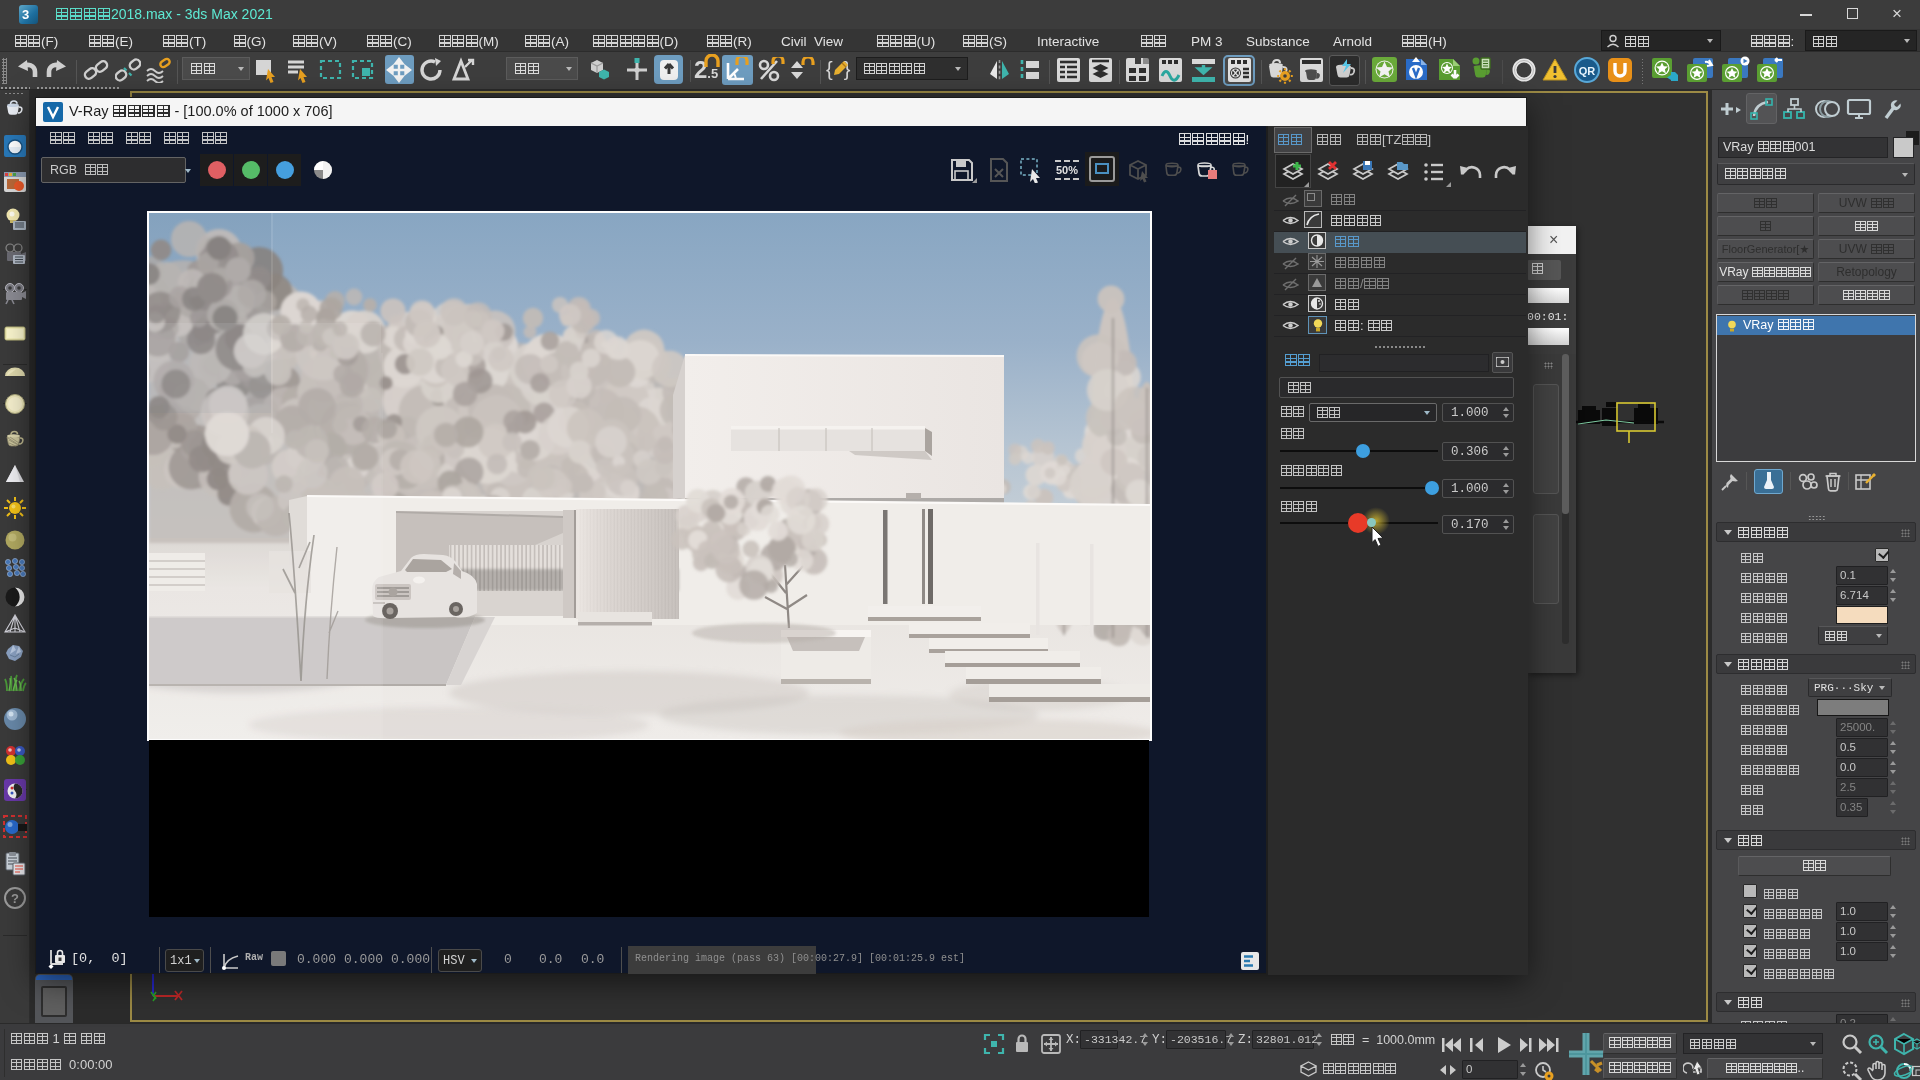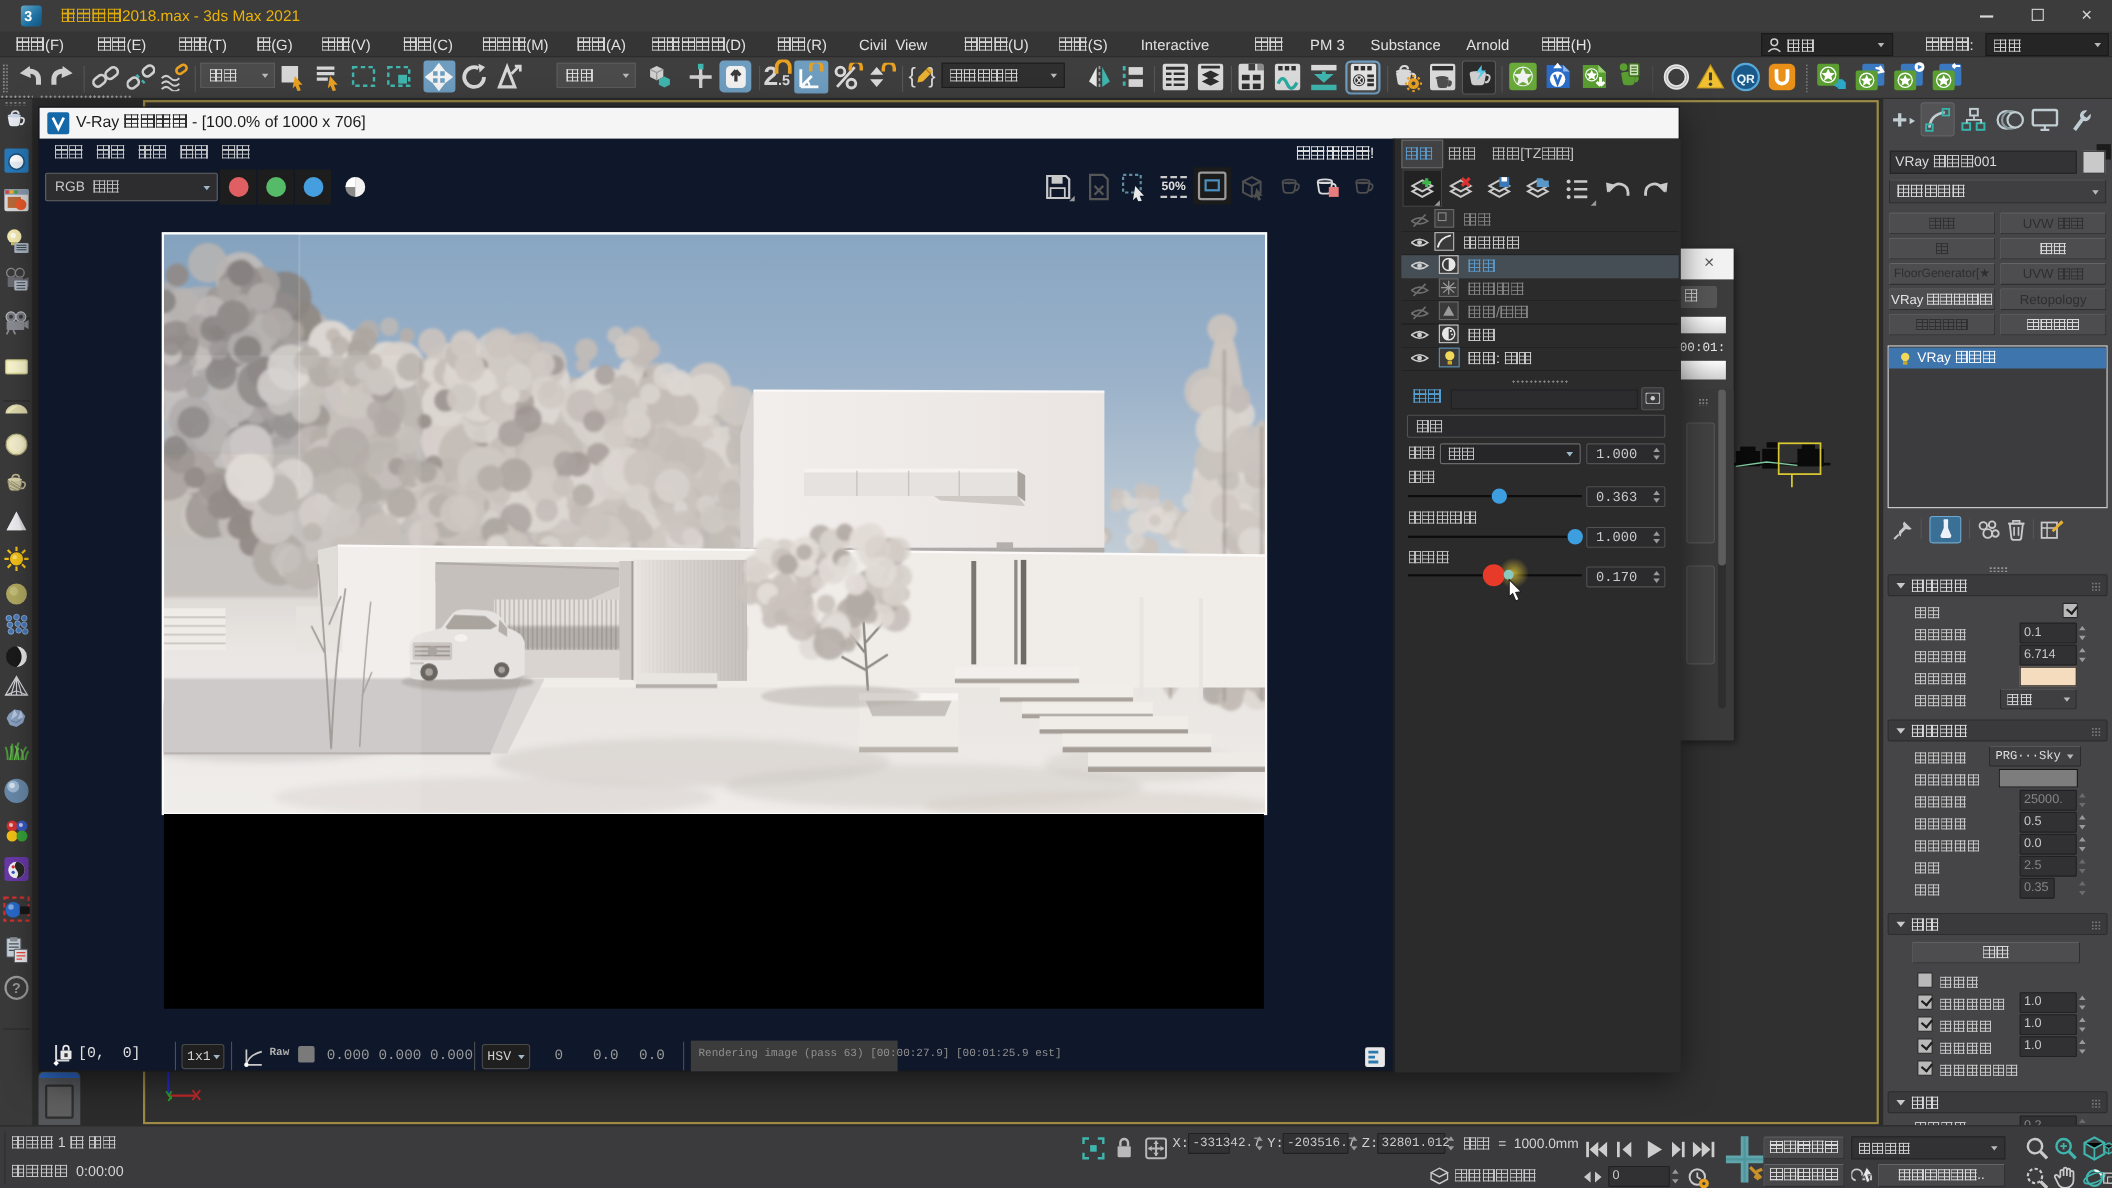--- a/index.html
+++ b/index.html
@@ -19,21 +19,21 @@
 .sep{background:#565656;width:1px}
 .lbl{color:#d2d2d2;font-size:12px;white-space:nowrap}
 .mi{color:#e2e2e2;font-size:13.5px;white-space:nowrap}
 svg{display:block}
 </style></head>
 <body>
 
 <div class="a" style="left:0;top:0;width:1920px;height:29px;background:#3c3c3c">
   <div class="a" style="left:19px;top:5px;width:19px;height:19px;background:linear-gradient(135deg,#5fa8c8,#1d6fa0 60%,#15537a);border-radius:3px"></div>
   <div class="a" style="left:22px;top:7px;color:#fff;font-size:13px;font-weight:bold">3</div>
-  <div class="a" style="left:55px;top:6px;color:#eab308;font-size:14px"><i class="c"></i><i class="c"></i><i class="c"></i><i class="c"></i>2018.max - 3ds Max 2021</div>
+  <div class="a" style="left:55px;top:6px;color:#5eead4;font-size:14px"><i class="c"></i><i class="c"></i><i class="c"></i><i class="c"></i>2018.max - 3ds Max 2021</div>
   <div class="a" style="left:1800px;top:14px;width:12px;height:2px;background:#d8d8d8"></div>
   <div class="a" style="left:1847px;top:8px;width:11px;height:11px;border:1.5px solid #d8d8d8"></div>
   <div class="a" style="left:1892px;top:7px;color:#d8d8d8;font-size:17px;line-height:14px">×</div>
 </div>
 
 <div class="a" style="left:0;top:29px;width:1920px;height:23px;background:#353535;border-bottom:1px solid #2c2c2c">
   <div class="a" style="left:14px;top:3px"><span class="mi"><i class="c"></i><i class="c"></i>(F)</span></div>
   <div class="a" style="left:88px;top:3px"><span class="mi"><i class="c"></i><i class="c"></i>(E)</span></div>
   <div class="a" style="left:162px;top:3px"><span class="mi"><i class="c"></i><i class="c"></i>(T)</span></div>
   <div class="a" style="left:233px;top:3px"><span class="mi"><i class="c"></i>(G)</span></div>
@@ -888,21 +888,21 @@
     <div class="a" style="left:33px;top:5px;color:#1c1c1c;font-size:14.5px;white-space:nowrap">V-Ray&nbsp;<i class="c"></i><i class="c"></i><i class="c"></i><i class="c"></i>&nbsp;-&nbsp;[100.0%&nbsp;of&nbsp;1000&nbsp;x&nbsp;706]</div>
   </div>
 
   <div class="a" style="left:13px;top:33px;color:#d2d2d2;font-size:13.5px"><i class="c"></i><i class="c"></i></div>
   <div class="a" style="left:51px;top:33px;color:#d2d2d2;font-size:13.5px"><i class="c"></i><i class="c"></i></div>
   <div class="a" style="left:89px;top:33px;color:#d2d2d2;font-size:13.5px"><i class="c"></i><i class="c"></i></div>
   <div class="a" style="left:127px;top:33px;color:#d2d2d2;font-size:13.5px"><i class="c"></i><i class="c"></i></div>
   <div class="a" style="left:165px;top:33px;color:#d2d2d2;font-size:13.5px"><i class="c"></i><i class="c"></i></div>
   <div class="a" style="left:1142px;top:34px;color:#efefef;font-size:13.5px"><i class="c"></i><i class="c"></i><i class="c"></i><i class="c"></i><i class="c"></i>!</div>
 
-  <div class="a" style="left:5px;top:59px;width:157px;height:26px;background:#2d2d2f;border:1px solid #646464;border-radius:2px">
+  <div class="a" style="left:5px;top:59px;width:145px;height:26px;background:#2d2d2f;border:1px solid #646464;border-radius:2px">
     <div class="a" style="left:8px;top:5px;color:#c9c9c9;font-size:12.5px;white-space:nowrap">RGB&nbsp;&nbsp;<i class="c"></i><i class="c"></i></div>
     <div class="a tri" style="left:143px;top:11px"></div>
   </div>
   <div class="a" style="left:164px;top:56px;width:33px;height:32px;background:#1d1d1d"></div>
     <div class="a cr" style="left:172px;top:63px;width:18px;height:18px;background:#e05f63"></div>
   <div class="a" style="left:198px;top:56px;width:33px;height:32px;background:#1d1d1d"></div>
     <div class="a cr" style="left:206px;top:63px;width:18px;height:18px;background:#55bb68"></div>
   <div class="a" style="left:232px;top:56px;width:33px;height:32px;background:#1d1d1d"></div>
     <div class="a cr" style="left:240px;top:63px;width:18px;height:18px;background:#459fdf"></div>
   <svg class="a" style="left:277px;top:62px" width="20" height="20" viewBox="0 0 20 20">
@@ -2179,21 +2179,21 @@
       <div class="a" style="left:8px;top:2px;color:#c9c9c9;font-size:12.5px;font-family:'Liberation Mono',monospace">1.000</div>
       <div class="a spn" style="left:58px;top:0;height:17px">
         <b></b>
         <i></i>
       </div>
     </div>
   <div class="a" style="left:1244px;top:329px;color:#cfcfcf;font-size:12.5px"><i class="c"></i><i class="c"></i></div>
   <div class="a" style="left:1244px;top:352px;width:158px;height:2px;background:#0d0d0d"></div>
   <div class="a cr" style="left:1320px;top:346px;width:14px;height:14px;background:#3d9fe0"></div>
   <div class="a" style="left:1406px;top:344px;width:72px;height:19px;background:#2b2b2d;border:1px solid #525252;border-radius:2px">
-      <div class="a" style="left:8px;top:2px;color:#c9c9c9;font-size:12.5px;font-family:'Liberation Mono',monospace">0.363</div>
+      <div class="a" style="left:8px;top:2px;color:#c9c9c9;font-size:12.5px;font-family:'Liberation Mono',monospace">0.306</div>
       <div class="a spn" style="left:58px;top:0;height:17px">
         <b></b>
         <i></i>
       </div>
     </div>
   <div class="a" style="left:1244px;top:366px;color:#cfcfcf;font-size:12.5px"><i class="c"></i><i class="c"></i><i class="c"></i><i class="c"></i><i class="c"></i></div>
   <div class="a" style="left:1244px;top:389px;width:158px;height:2px;background:#0d0d0d"></div>
   <div class="a cr" style="left:1389px;top:383px;width:14px;height:14px;background:#3d9fe0"></div>
   <div class="a" style="left:1406px;top:381px;width:72px;height:19px;background:#2b2b2d;border:1px solid #525252;border-radius:2px">
       <div class="a" style="left:8px;top:2px;color:#c9c9c9;font-size:12.5px;font-family:'Liberation Mono',monospace">1.000</div>

